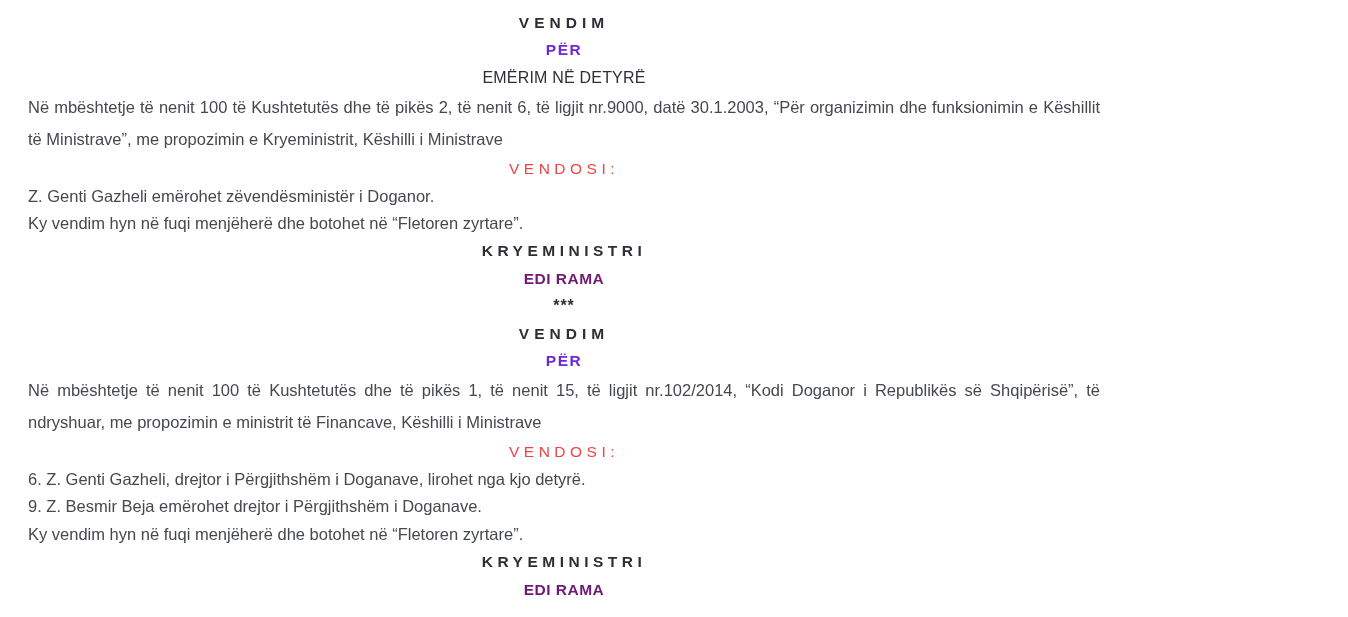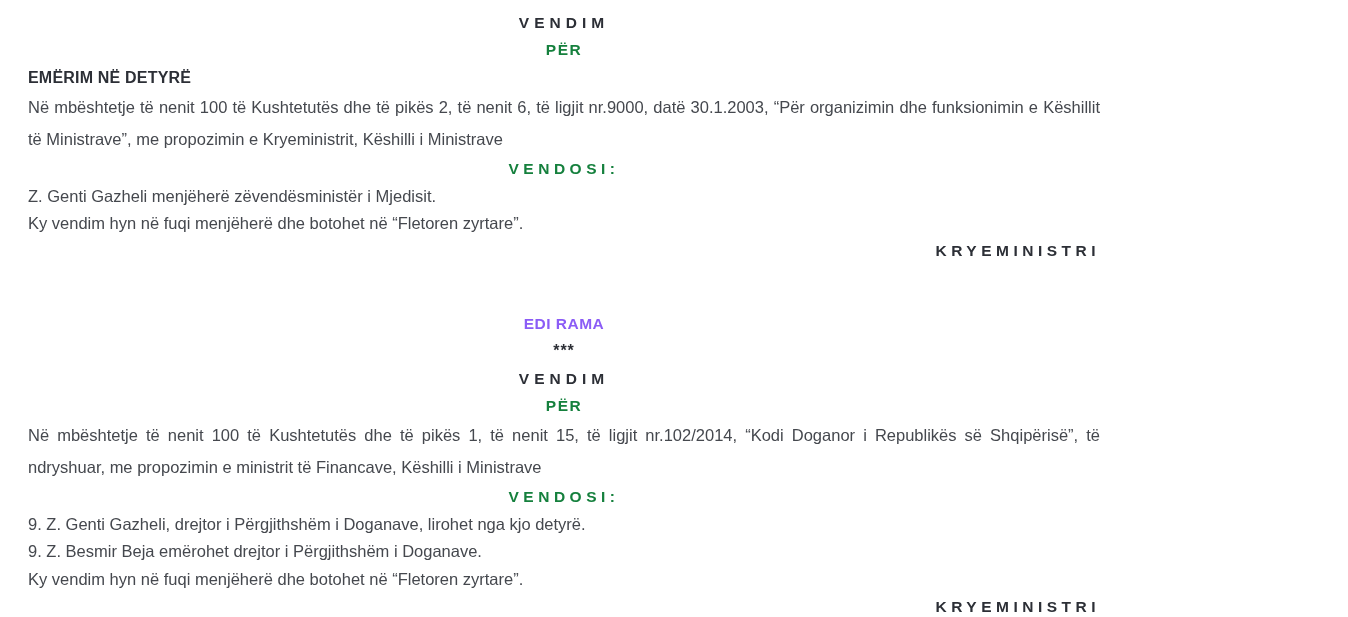--- a/index.html
+++ b/index.html
@@ -23,86 +23,84 @@
   .kicker {
     font-weight: bold;
     font-size: 15.5px;
     letter-spacing: 5px;
     color: #2c2f36;
   }
   .kicker-sub {
     font-weight: bold;
     font-size: 15.5px;
     letter-spacing: 1.5px;
-    color: #15803d;
+    color: #6d28d9;
     text-align: center;
   }
   .subject {
-    font-weight: bold;
+    font-weight: normal;
     font-size: 16px;
     letter-spacing: 0.2px;
     color: #2c2f36;
-    text-align: left;
+    text-align: center;
   }
   .preamble {
     text-align: justify;
     line-height: 32px;
   }
   .decree {
-    font-weight: bold;
+    font-weight: normal;
     font-size: 15.5px;
     letter-spacing: 4.5px;
-    color: #15803d;
+    color: #ef4444;
   }
   .clause { text-align: left; }
   .sig-title {
     font-weight: bold;
     font-size: 15.5px;
     letter-spacing: 4.5px;
     color: #2c2f36;
-    text-align: right;
   }
   .sig-name {
     font-weight: bold;
     font-size: 15.5px;
     letter-spacing: 0.5px;
-    color: #8b5cf6;
-    margin-top: 45px;
+    color: #701a75;
   }
   .stars {
     font-weight: bold;
     font-size: 16px;
     letter-spacing: 1px;
     color: #2c2f36;
   }
 </style>
 </head>
 <body>
 
 <main class="doc">
 
   <section>
     <div class="line center kicker">VENDIM</div>
     <div class="line center kicker-sub">PËR</div>
     <h1 class="line subject">EMËRIM NË DETYRË</h1>
     <p class="preamble">Në mbështetje të nenit 100 të Kushtetutës dhe të pikës 2, të nenit 6, të ligjit nr.9000, datë 30.1.2003, “Për organizimin dhe funksionimin e Këshillit të Ministrave”, me propozimin e Kryeministrit, Këshilli i Ministrave</p>
     <div class="line center decree">VENDOSI:</div>
-    <div class="line clause">Z. Genti Gazheli menjëherë zëvendësministër i Mjedisit.</div>
+    <div class="line clause">Z. Genti Gazheli emërohet zëvendësministër i Doganor.</div>
     <div class="line clause">Ky vendim hyn në fuqi menjëherë dhe botohet në “Fletoren zyrtare”.</div>
     <div class="line center sig-title">KRYEMINISTRI</div>
     <div class="line center sig-name">EDI RAMA</div>
   </section>
 
   <div class="line center stars">***</div>
 
   <section>
     <div class="line center kicker">VENDIM</div>
     <div class="line center kicker-sub">PËR</div>
     <p class="preamble">Në mbështetje të nenit 100 të Kushtetutës dhe të pikës 1, të nenit 15, të ligjit nr.102/2014, “Kodi Doganor i Republikës së Shqipërisë”, të ndryshuar, me propozimin e ministrit të Financave, Këshilli i Ministrave</p>
     <div class="line center decree">VENDOSI:</div>
-    <div class="line clause">9. Z. Genti Gazheli, drejtor i Përgjithshëm i Doganave, lirohet nga kjo detyrë.</div>
+    <div class="line clause">6. Z. Genti Gazheli, drejtor i Përgjithshëm i Doganave, lirohet nga kjo detyrë.</div>
     <div class="line clause">9. Z. Besmir Beja emërohet drejtor i Përgjithshëm i Doganave.</div>
     <div class="line clause">Ky vendim hyn në fuqi menjëherë dhe botohet në “Fletoren zyrtare”.</div>
     <div class="line center sig-title">KRYEMINISTRI</div>
     <div class="line center sig-name">EDI RAMA</div>
   </section>
 
 </main>
 
 </body></html>

